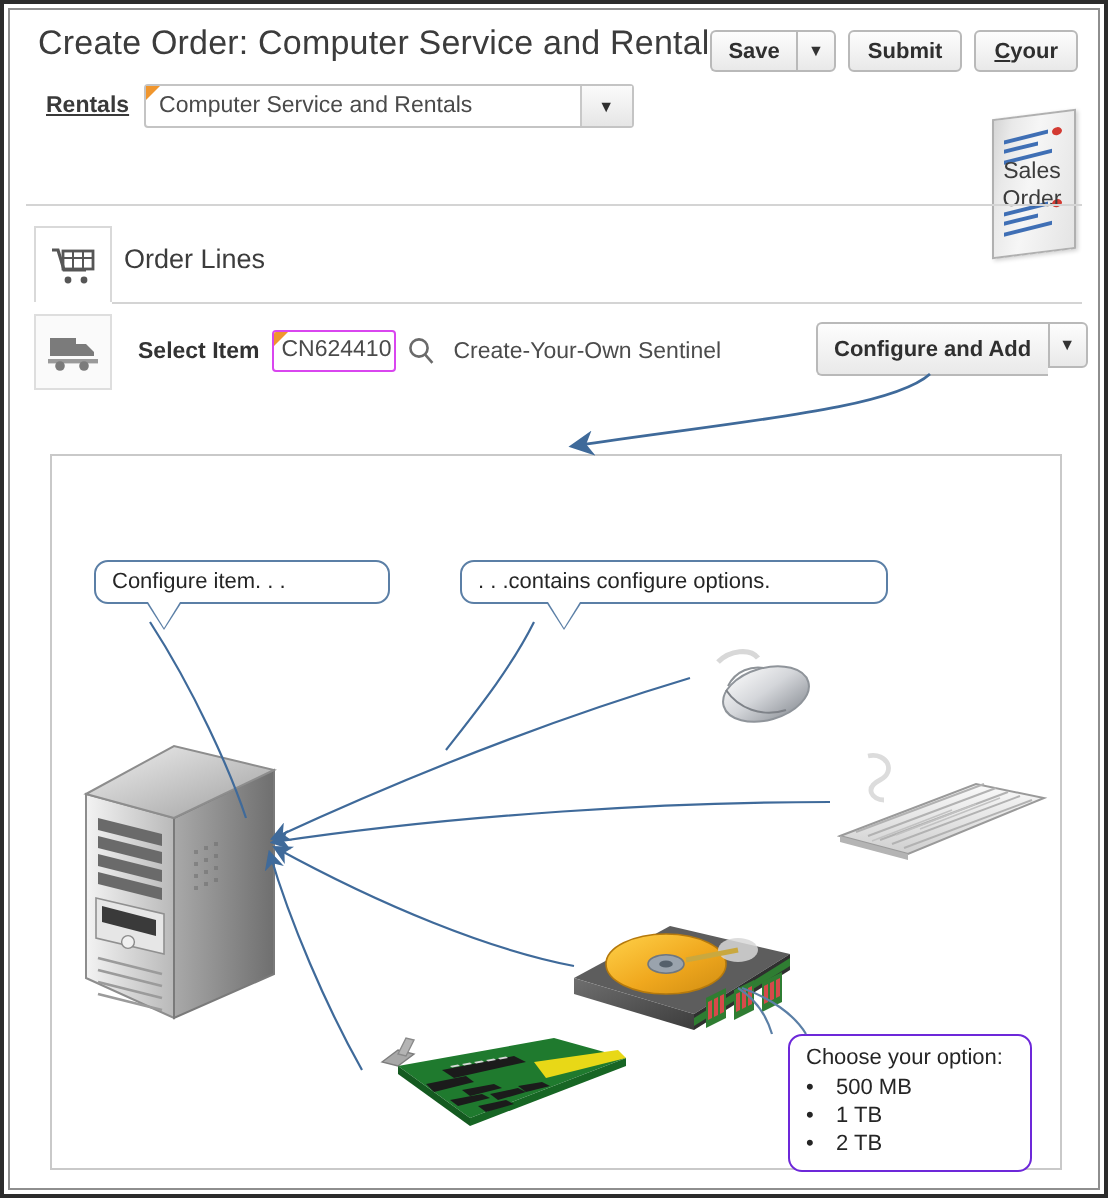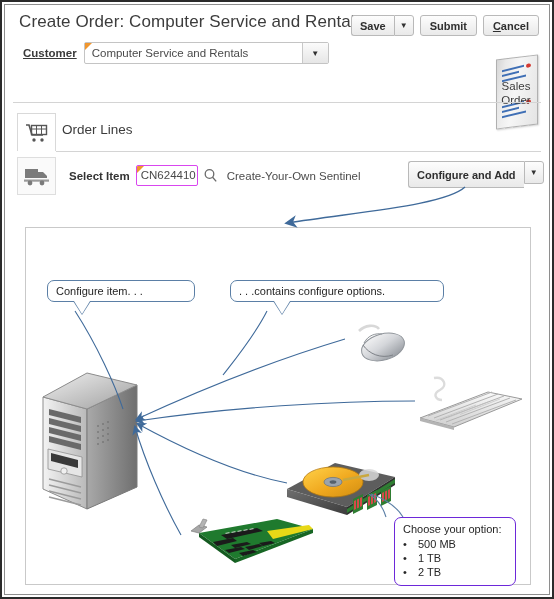--- a/index.html
+++ b/index.html
@@ -185,26 +185,26 @@
     <div class="hdr-title">Create Order: Computer Service and Rentals</div>
 
     <div class="btn-group">
       <span class="split">
         <span class="btn btn-main">Save</span>
         <span class="btn btn-arrow">▼</span>
       </span>
       <span class="btn">Submit</span>
       <span class="btn">
           <span class="u">C</span>
-          <span>ancel</span>
+          <span>your</span>
         </span>
     </div>
 
     <div class="cust-row">
-      <span class="cust-label">Customer</span>
+      <span class="cust-label">Rentals</span>
       <span class="lov">
         <span class="req-flag"></span>
         <span class="lov-text">Computer Service and Rentals</span>
         <span class="lov-btn">▼</span>
       </span>
     </div>
 
     <div class="salesorder">
       <div class="so-doc">
         <span class="so-line" style="left:5px;top:9px;width:22px;"></span>

